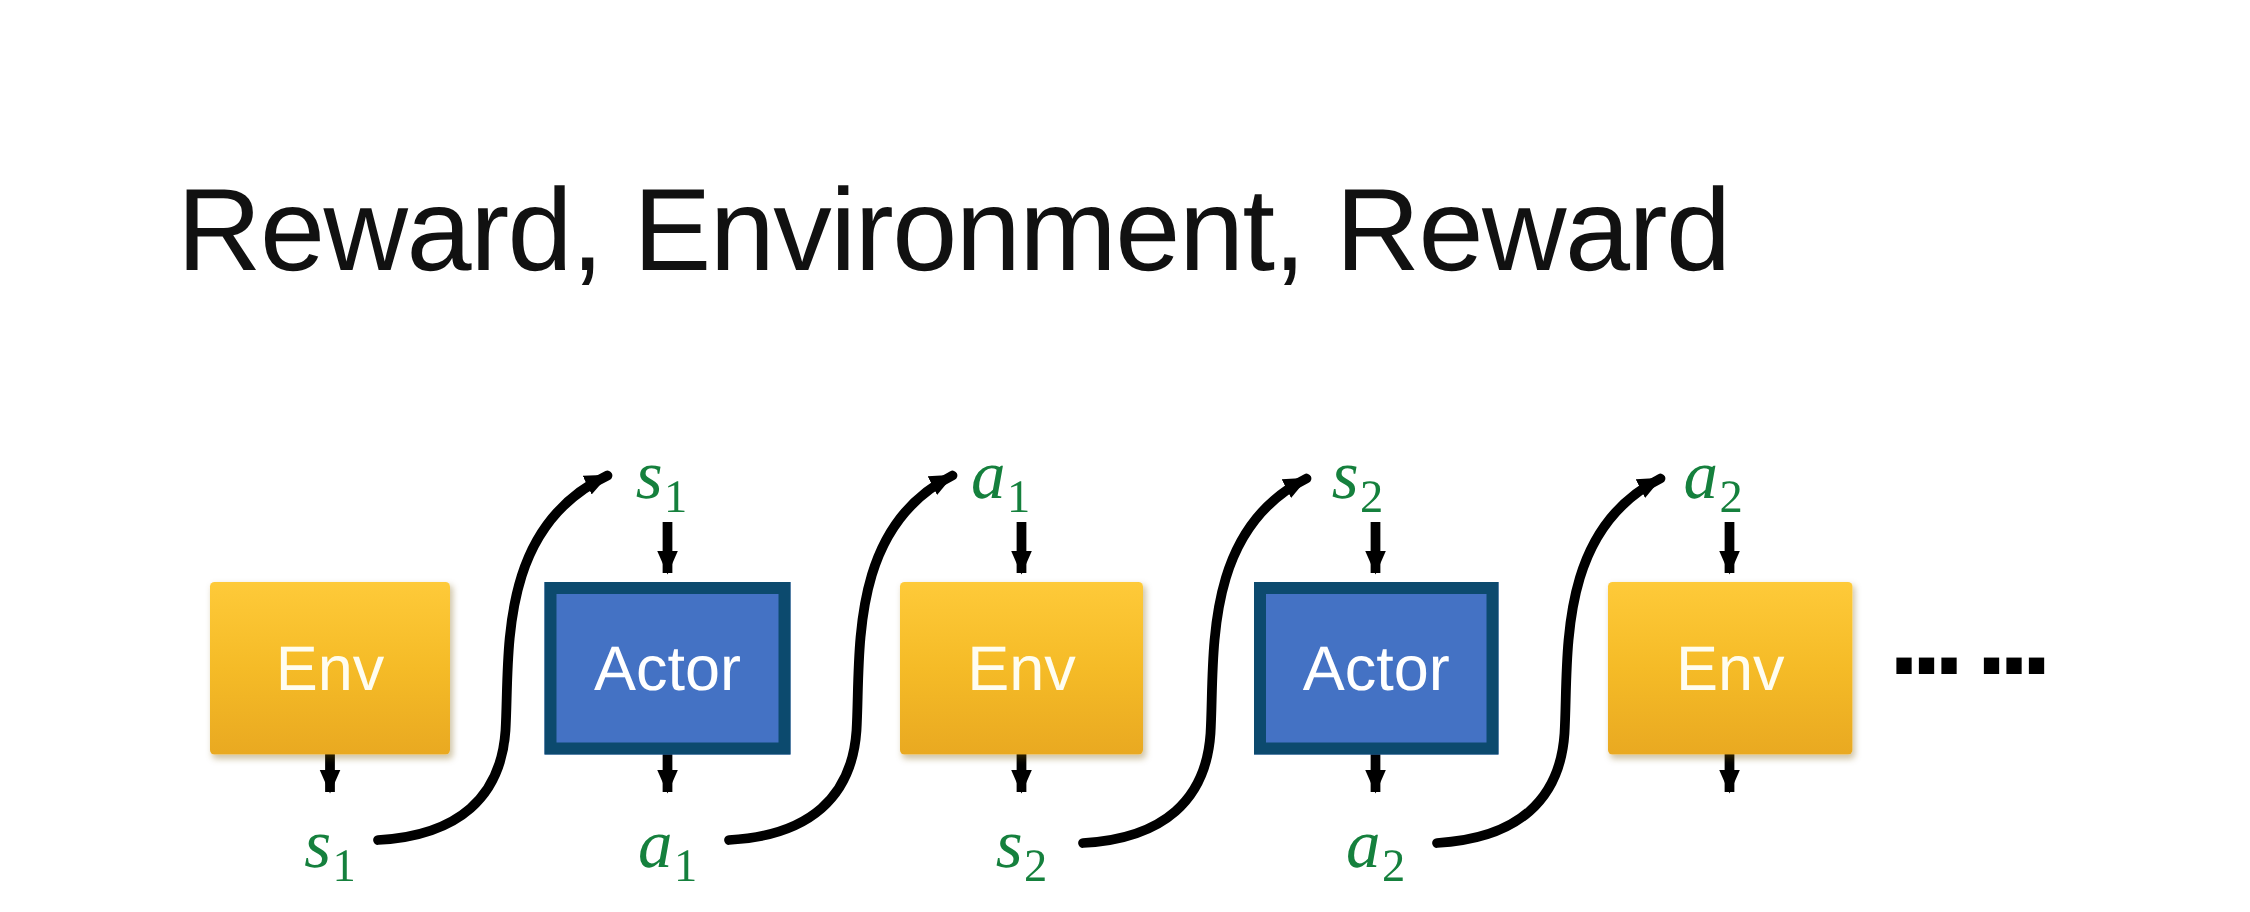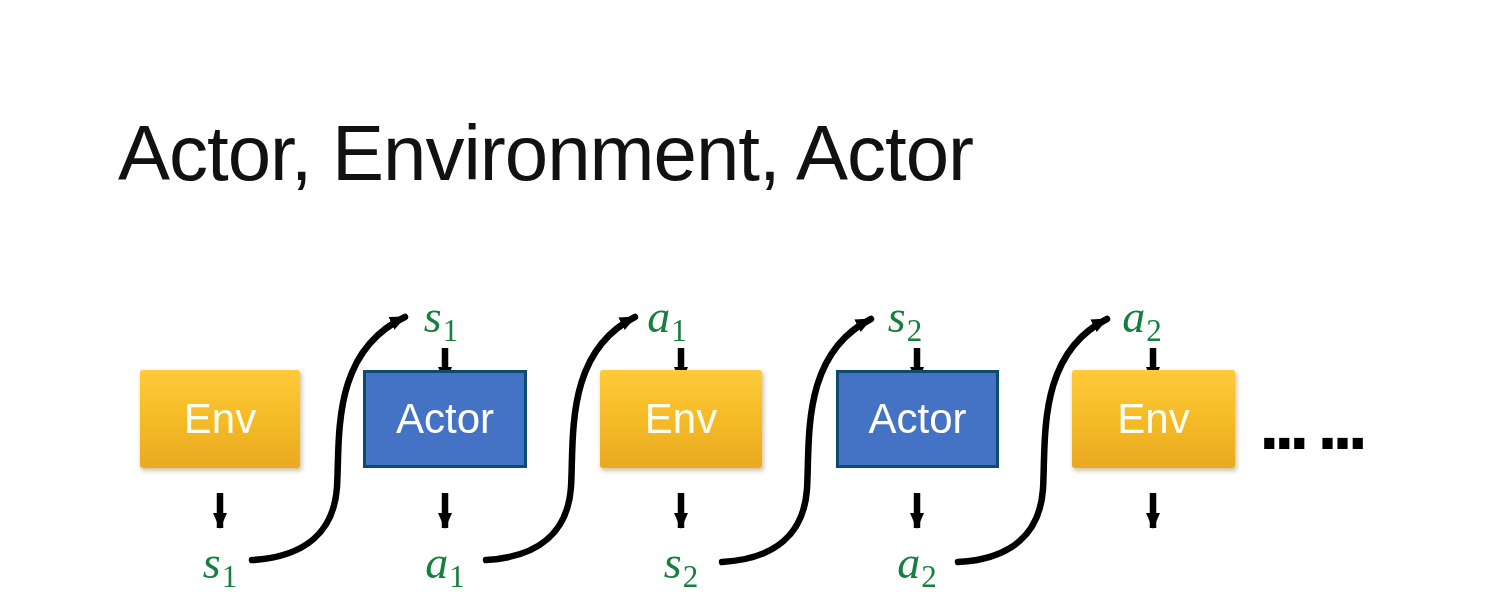--- a/index.html
+++ b/index.html
@@ -23,38 +23,38 @@
     white-space: nowrap;
     font-family: "Liberation Sans", sans-serif;
   }
   svg.arrows {
     position: absolute;
     left: 0; top: 0;
     width: 1500px; height: 608px;
   }
   .box {
     position: absolute;
-    top: 370px;
-    height: 98px;
+    top: 388px;
+    height: 115px;
     display: flex;
     align-items: center;
     justify-content: center;
     box-sizing: border-box;
     font-size: 42px;
     line-height: 1;
   }
   .box.env {
     background: linear-gradient(180deg, #FECA39 0%, #F5BB27 50%, #E9A921 100%);
     border-radius: 3px;
     box-shadow: 1.5px 2.5px 4px rgba(120, 90, 0, 0.35);
     color: #FFFDF0;
   }
   .box.actor {
     background: #4472C4;
-    border: 3px solid #0c4a6e;
+    border: 8px solid #0c4a6e;
     color: #ffffff;
   }
   .mlabel {
     position: absolute;
     width: 90px;
     height: 58px;
     line-height: 58px;
     text-align: center;
     color: #15803d;
     font-family: "Liberation Serif", serif;
@@ -87,21 +87,21 @@
     letter-spacing: -7px;
     color: #000000;
     white-space: nowrap;
   }
 </style>
 </head>
 <body>
 
 <div class="stage">
 
-  <h1 class="title">Actor, Environment, Actor</h1>
+  <h1 class="title">Reward, Environment, Reward</h1>
 
   <svg class="arrows" viewBox="0 0 1500 608" xmlns="http://www.w3.org/2000/svg">
     <defs>
       <marker id="ah" markerUnits="userSpaceOnUse" markerWidth="20" markerHeight="18" refX="15" refY="8" orient="auto">
         <path d="M0,1 L16,8 L0,15 Z" fill="#000000"></path>
       </marker>
     </defs>
 
     <line x1="445" y1="348" x2="445" y2="382" stroke="#000" stroke-width="6.5" marker-end="url(#ah)"></line>
     <line x1="681" y1="348" x2="681" y2="382" stroke="#000" stroke-width="6.5" marker-end="url(#ah)"></line>

